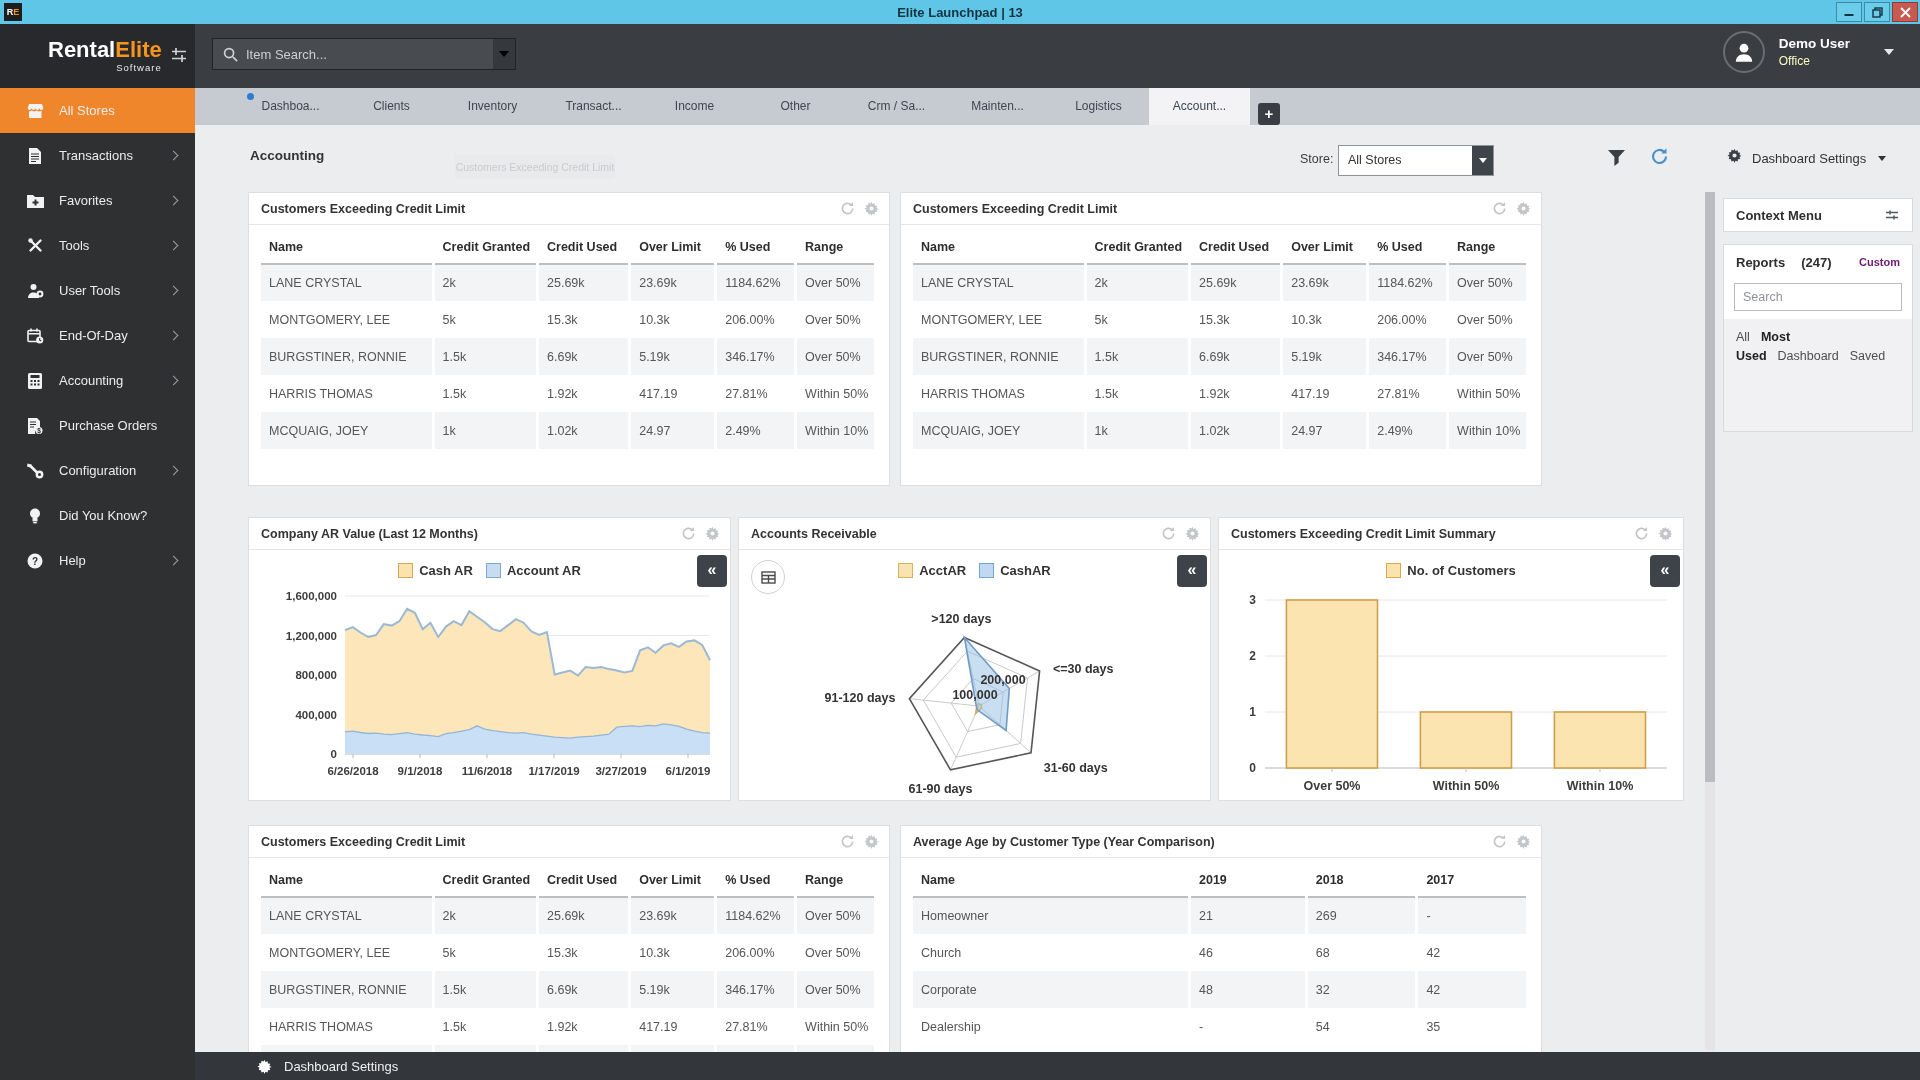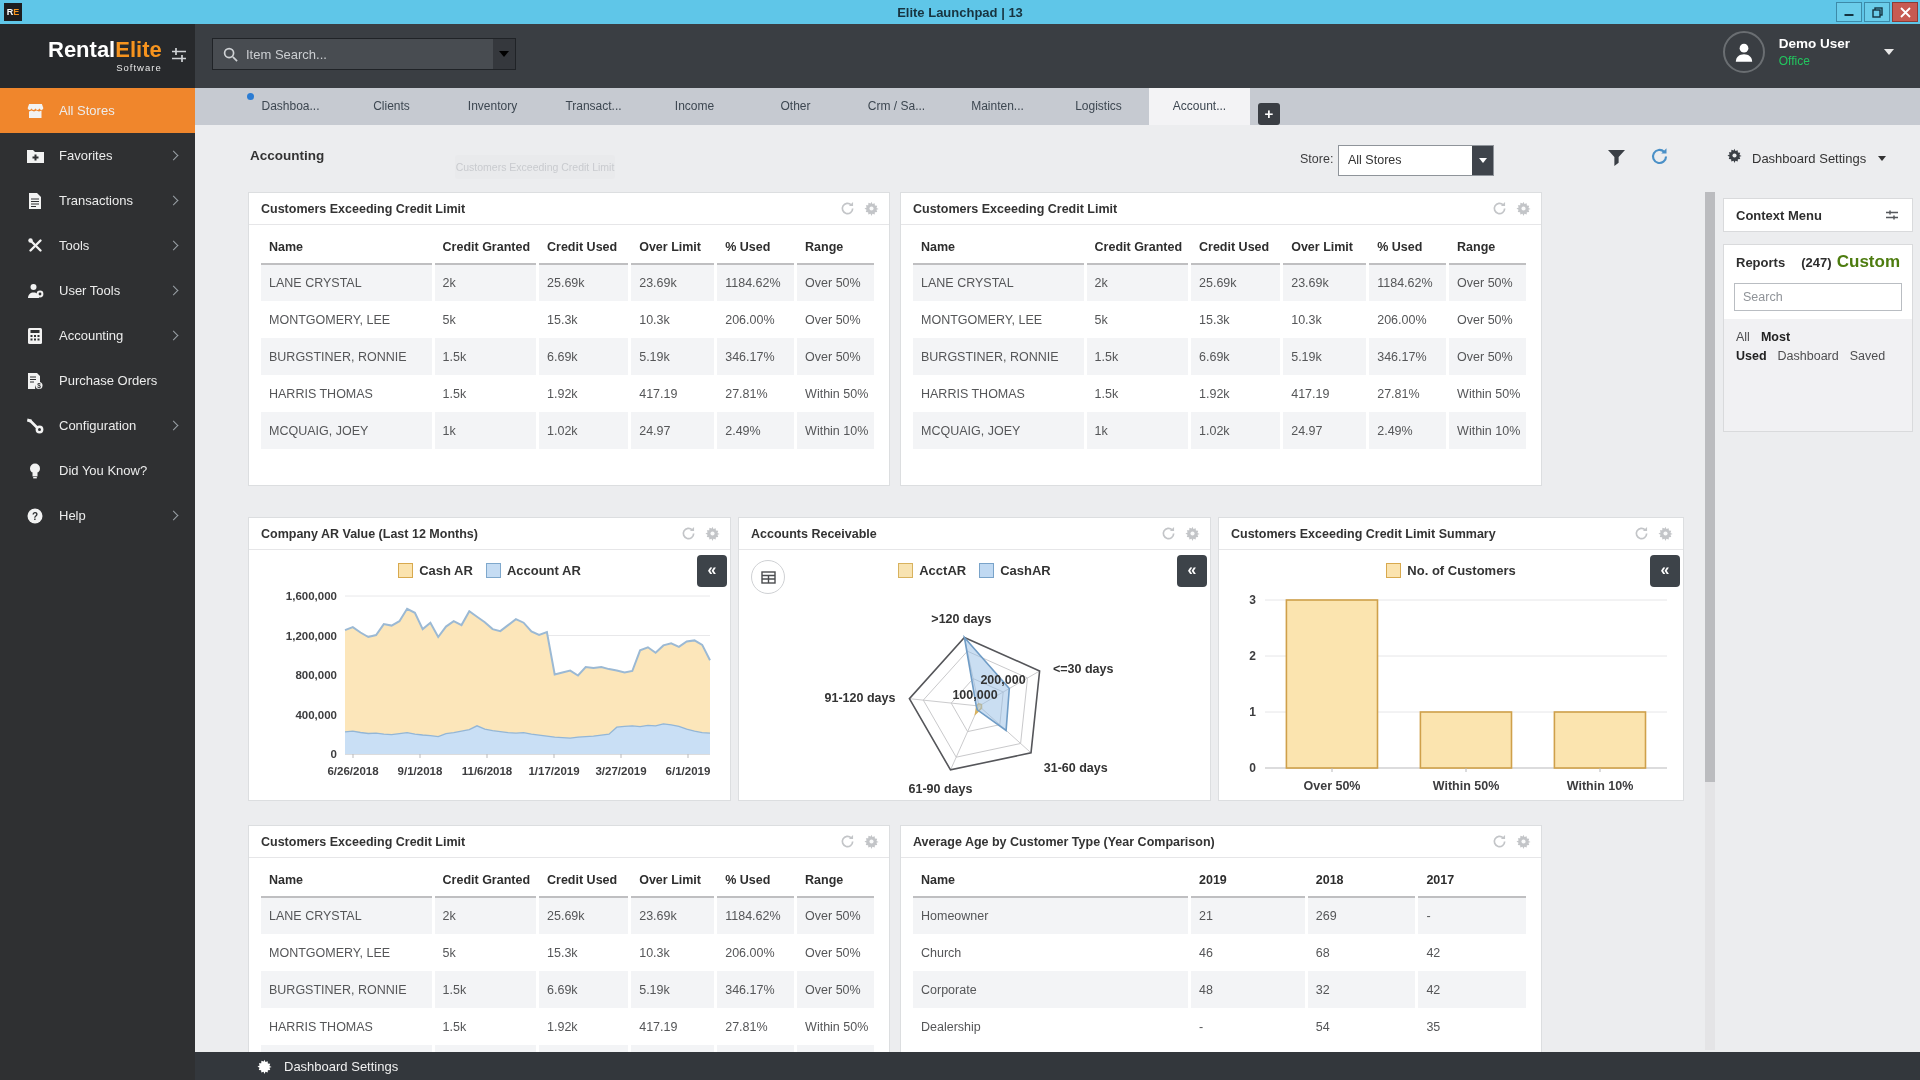--- a/index.html
+++ b/index.html
@@ -33,21 +33,21 @@
     font-family:inherit}
   .searchwrap input::placeholder{color:#cccfd2}
   .search-dd{width:22px;background:#35383d;display:flex;align-items:center;justify-content:center;cursor:pointer}
   .caret{width:0;height:0;border-left:5px solid transparent;border-right:5px solid transparent;
     border-top:6px solid currentColor;display:inline-block}
   .userwrap{position:absolute;right:26px;top:7px;display:flex;align-items:center;cursor:pointer}
   .avatar{width:42px;height:42px;border-radius:50%;background:#3a3e43;border:2px solid #6a6e72;
     display:flex;align-items:center;justify-content:center}
   .uname{margin-left:14px;margin-right:34px}
   .uname .n{font-size:13.5px;font-weight:bold;color:#fff}
-  .uname .r{font-size:12px;color:#22c55e;margin-top:3px}
+  .uname .r{font-size:12px;color:#fef9c3;margin-top:3px}
   .user-caret{color:#e8e8e8}
   
   .tabstrip{position:absolute;left:195px;top:88px;width:1725px;height:37px;background:#c6cad1}
   .tabdot{position:absolute;left:52px;top:5px;width:7px;height:7px;border-radius:50%}
   .tabs{position:absolute;left:45px;top:0;height:37px;display:flex;align-items:flex-end}
   .tab{width:101px;text-align:center;line-height:37px;font-size:12px;color:#3d4751;cursor:pointer;
     white-space:nowrap;overflow:hidden}
   .tab.active{background:#f3f3f5}
   .tab-add{width:22px;height:22px;margin:7px 0 0 8px;background:#3a3e44;color:#fff;border-radius:3px;
     text-align:center;line-height:21px;font-size:15px;font-weight:bold;cursor:pointer}
@@ -94,21 +94,21 @@
   .gridbtn{position:absolute;left:12px;top:10px;width:34px;height:34px;border-radius:50%;border:1px solid #cfd1d4;
     background:#fff;display:flex;align-items:center;justify-content:center;color:#4a4c4f;cursor:pointer;z-index:2}
   .chartbox{position:absolute;left:6px;top:34px}
   
   .ctx-card{position:absolute;background:#fff;border:1px solid #d9dadc}
   .ctx-head{display:flex;align-items:center;justify-content:space-between;padding:0 12px;height:100%}
   .ctx-title{font-size:13px;font-weight:bold;color:#2e2e2e}
   .rep-head{display:flex;align-items:center;padding:0 12px;height:34px}
   .rep-lbl{font-size:13px;font-weight:bold;color:#2e2e2e}
   .rep-cnt{font-size:13px;font-weight:bold;color:#2e2e2e;margin-left:16px}
-  .rep-custom{margin-left:auto;font-size:17px;font-weight:bold;color:#4d7c0f;cursor:pointer}
+  .rep-custom{margin-left:auto;font-size:11px;font-weight:bold;color:#701a75;cursor:pointer}
   .ctx-search{margin:4px 10px 8px;width:calc(100% - 20px);height:28px;border:1px solid #b9bdc2;
     font-size:12.5px;color:#444;padding:0 8px;font-family:inherit;outline:none}
   .ctx-search::placeholder{color:#8f9398}
   .ctx-filters{background:#f1f1f3;padding:9px 12px;font-size:12.5px;color:#4e4e50;line-height:19px;height:112px}
   .ctx-filters span{margin-right:11px;cursor:pointer}
   .ctx-filters .on{font-weight:bold;color:#222}
   
   .scrollbar{position:absolute;left:1705px;top:192px;width:10px;height:858px;background:#e4e4e6}
   .scrollthumb{position:absolute;left:0;top:0;width:10px;height:590px;background:#bbbcbf;cursor:grab}
   .bottombar{position:absolute;left:195px;top:1052px;width:1725px;height:28px;background:#33373c;z-index:5;
@@ -212,38 +212,38 @@
       <div class="sb-item active">
         <span class="sb-ic">
           <svg width="19" height="16" viewBox="0 0 18 16">
             <path fill="currentColor" d="M1.2 5L2.6 1h12.8L16.8 5c0 1-.8 1.9-1.9 1.9S13 6 13 5c0 1-.9 1.9-2 1.9S9 6 9 5c0 1-.9 1.9-2 1.9S5 6 5 5c0 1-.8 1.9-1.9 1.9S1.2 6 1.2 5zm1.3 3.4c.8 0 1.7-.3 2.5-.8.8.5 1.6.8 2.5.8s1.7-.3 2.5-.8c.8.5 1.6.8 2.5.8s1.7-.3 2.5-.8V15H2.5V8.4z"></path>
           </svg>
         </span>
         <span class="sb-label">All Stores</span>
       </div>
       <div class="sb-item">
         <span class="sb-ic">
-          <svg width="17" height="15" viewBox="0 0 17 15">
-            <path fill="currentColor" d="M0 2h6l2 2h9v11H0z"></path>
-            <path fill="#2f3032" d="M7.5 6.5h2v2h2v2h-2v2h-2v-2h-2v-2h2z"></path>
-          </svg>
-        </span>
-        <span class="sb-label">Favorites</span>
-        <span class="chev"></span>
-      </div>
-      <div class="sb-item">
-        <span class="sb-ic">
           <svg width="14" height="16" viewBox="0 0 14 16">
             <path fill="currentColor" d="M1 0h8l4 4v12H1z"></path>
             <g stroke="#2f3032" stroke-width="1.2">
               <path d="M3 6h8M3 8.5h8M3 11h8M3 13.5h5"></path>
             </g>
           </svg>
         </span>
         <span class="sb-label">Transactions</span>
+        <span class="chev"></span>
+      </div>
+      <div class="sb-item">
+        <span class="sb-ic">
+          <svg width="17" height="15" viewBox="0 0 17 15">
+            <path fill="currentColor" d="M0 2h6l2 2h9v11H0z"></path>
+            <path fill="#2f3032" d="M7.5 6.5h2v2h2v2h-2v2h-2v-2h-2v-2h2z"></path>
+          </svg>
+        </span>
+        <span class="sb-label">Favorites</span>
         <span class="chev"></span>
       </div>
       <div class="sb-item">
         <span class="sb-ic">
           <svg width="17" height="17" viewBox="0 0 17 17">
             <g stroke="currentColor" stroke-width="2.4" stroke-linecap="round">
               <path d="M3.5 3.5l10 10"></path>
               <path d="M13.5 3.5l-10 10"></path>
             </g>
             <circle cx="3.5" cy="3.5" r="2.2" fill="currentColor"></circle>
@@ -255,20 +255,32 @@
       <div class="sb-item">
         <span class="sb-ic">
           <svg width="17" height="16" viewBox="0 0 17 16">
             <circle cx="6.5" cy="4" r="3" fill="currentColor"></circle>
             <path fill="currentColor" d="M1 15c0-3.5 2.5-5.5 5.5-5.5S12 11.5 12 15z"></path>
             <circle cx="13" cy="11" r="3.4" fill="currentColor"></circle>
             <circle cx="13" cy="11" r="1.4" fill="#2f3032"></circle>
           </svg>
         </span>
         <span class="sb-label">User Tools</span>
+        <span class="chev"></span>
+      </div>
+      <div class="sb-item">
+        <span class="sb-ic">
+          <svg width="17" height="16" viewBox="0 0 17 16">
+            <rect x="1" y="2.5" width="12" height="11" rx="1" fill="none" stroke="currentColor" stroke-width="1.6"></rect>
+            <path stroke="currentColor" stroke-width="1.6" d="M1 5.8h12M4 .5v3M10 .5v3"></path>
+            <circle cx="12.7" cy="12" r="3.6" fill="currentColor"></circle>
+            <path stroke="#2f3032" stroke-width="1.1" fill="none" d="M12.7 10v2.2l1.5.8"></path>
+          </svg>
+        </span>
+        <span class="sb-label">End-Of-Day</span>
         <span class="chev"></span>
       </div>
       <div class="sb-item">
         <span class="sb-ic">
           <svg width="14" height="16" viewBox="0 0 14 16">
             <rect width="14" height="16" rx="1.5" fill="currentColor"></rect>
             <rect x="2.5" y="2" width="9" height="3" fill="#2f3032"></rect>
             <g fill="#2f3032">
               <rect x="2.5" y="7" width="2" height="2"></rect>
               <rect x="6" y="7" width="2" height="2"></rect>

